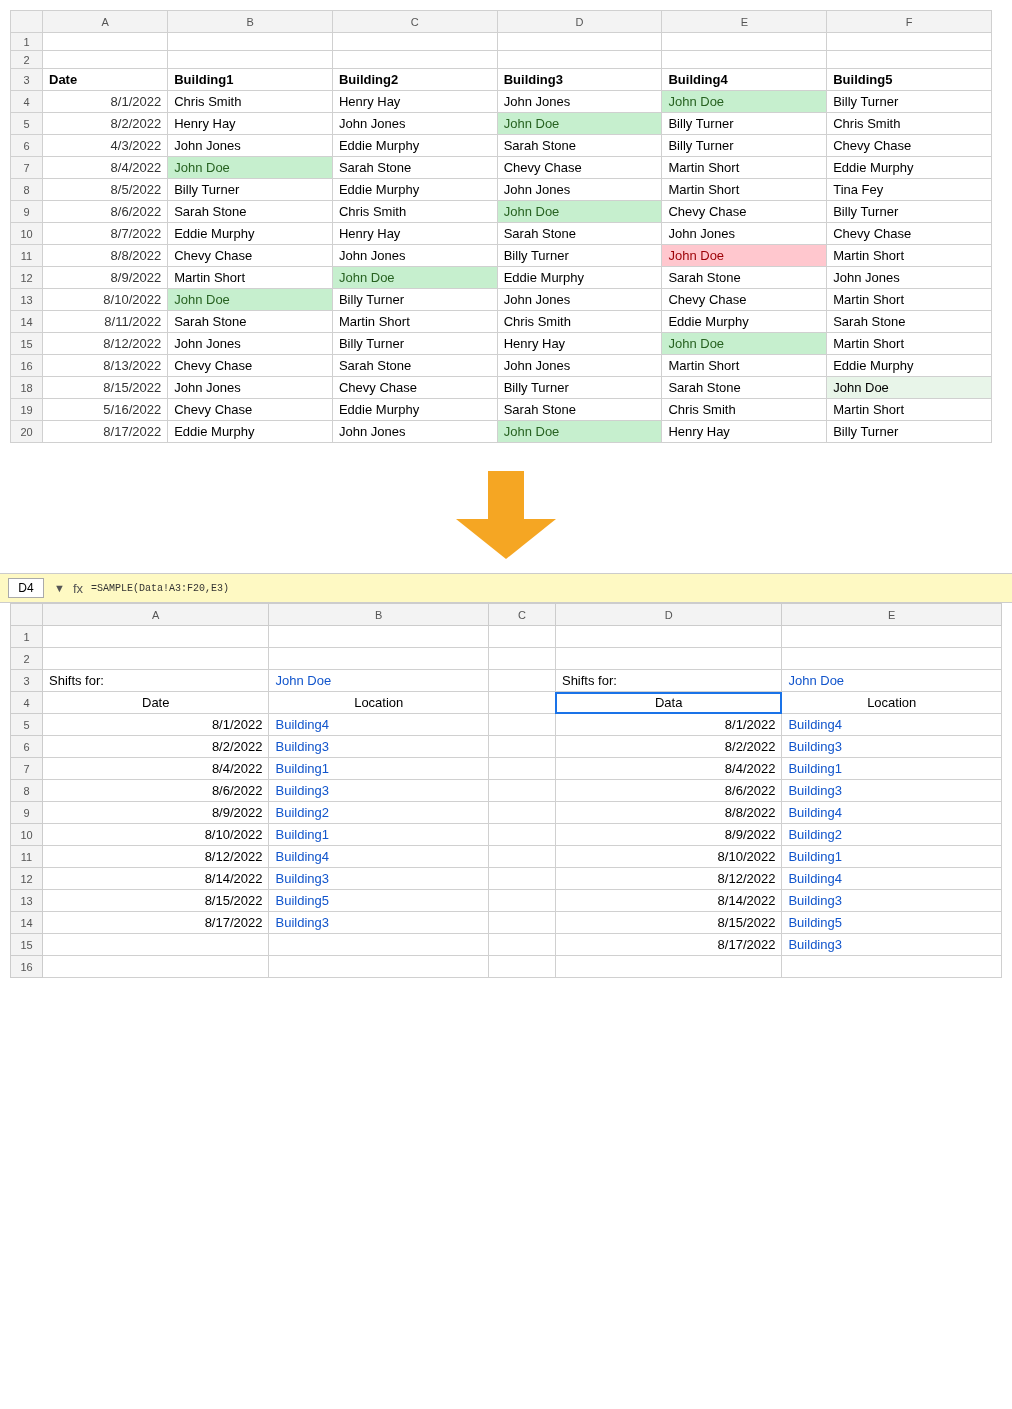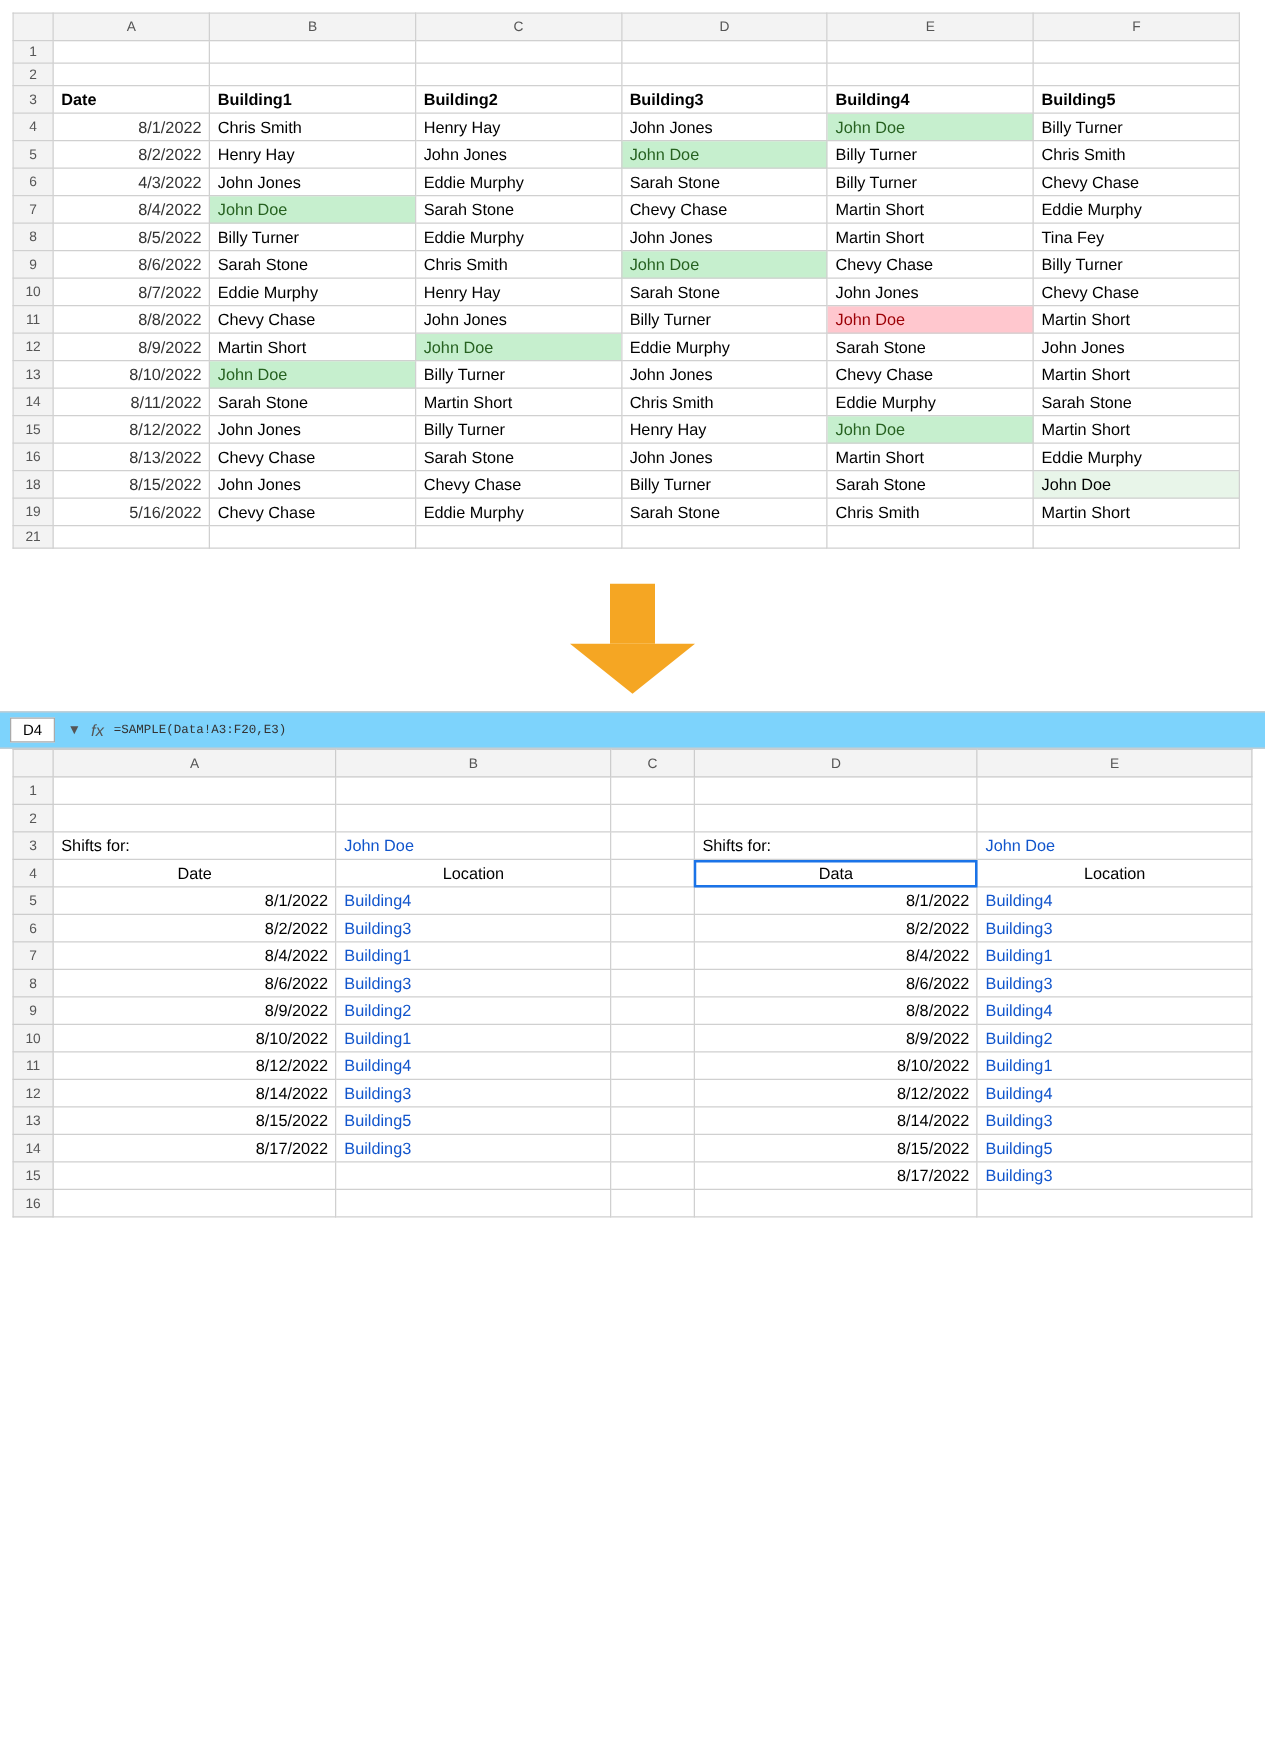--- a/index.html
+++ b/index.html
@@ -94,21 +94,21 @@
       position: absolute;
       top: -88px;
       left: -18px;
     }
 
     
     .formula-bar {
       display: flex;
       align-items: center;
       padding: 4px 8px;
-      background: #7dd3fc;
+      background: #fef9c3;
       border-top: 1px solid #ccc;
       border-bottom: 1px solid #ccc;
       font-size: 13px;
       gap: 8px;
       margin: 0 0 0 0;
     }
 
     .cell-ref-box {
       border: 1px solid #aaa;
       padding: 2px 6px;
@@ -119,21 +119,20 @@
     }
 
     .formula-dropdown {
       font-size: 11px;
       color: #555;
       margin-left: 2px;
     }
 
     .fx-label {
       color: #555;
-      font-style: italic;
       font-size: 13px;
     }
 
     .formula-text {
       font-size: 10px;
       color: #333;
       font-family: 'Courier New', monospace;
     }
 
     
@@ -358,29 +357,29 @@
   </tr>
         <tr>
     <td class="row-num">19</td>
     <td class="data-cell date-cell">5/16/2022</td>
     <td class="data-cell ">Chevy Chase</td>
     <td class="data-cell ">Eddie Murphy</td>
     <td class="data-cell ">Sarah Stone</td>
     <td class="data-cell ">Chris Smith</td>
     <td class="data-cell ">Martin Short</td>
   </tr>
-        <tr class="empty-row">
-          <td class="row-num">21</td>
-          <td></td>
-          <td></td>
-          <td></td>
-          <td></td>
-          <td></td>
-          <td></td>
-        </tr>
+        <tr>
+    <td class="row-num">20</td>
+    <td class="data-cell date-cell">8/17/2022</td>
+    <td class="data-cell ">Eddie Murphy</td>
+    <td class="data-cell ">John Jones</td>
+    <td class="data-cell green-highlight">John Doe</td>
+    <td class="data-cell ">Henry Hay</td>
+    <td class="data-cell ">Billy Turner</td>
+  </tr>
       </tbody>
   </table>
 </div>
 
 <div class="arrow-container">
   <div style="position:relative; width:100px; height:88px;">
     <div class="arrow-shaft" style="position:absolute; top:0; left:32px; width:36px; height:48px; background:#f5a623;"></div>
     <div style="position:absolute; top:48px; left:0; width:0; height:0;
       border-left:50px solid transparent;
       border-right:50px solid transparent;

